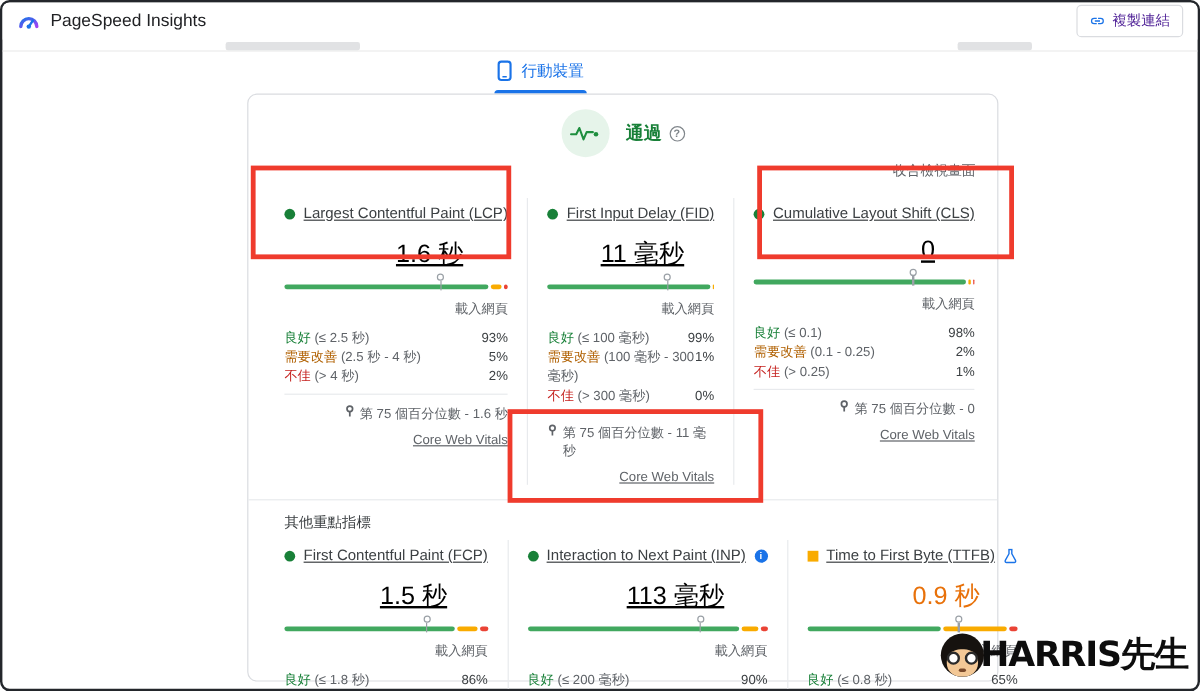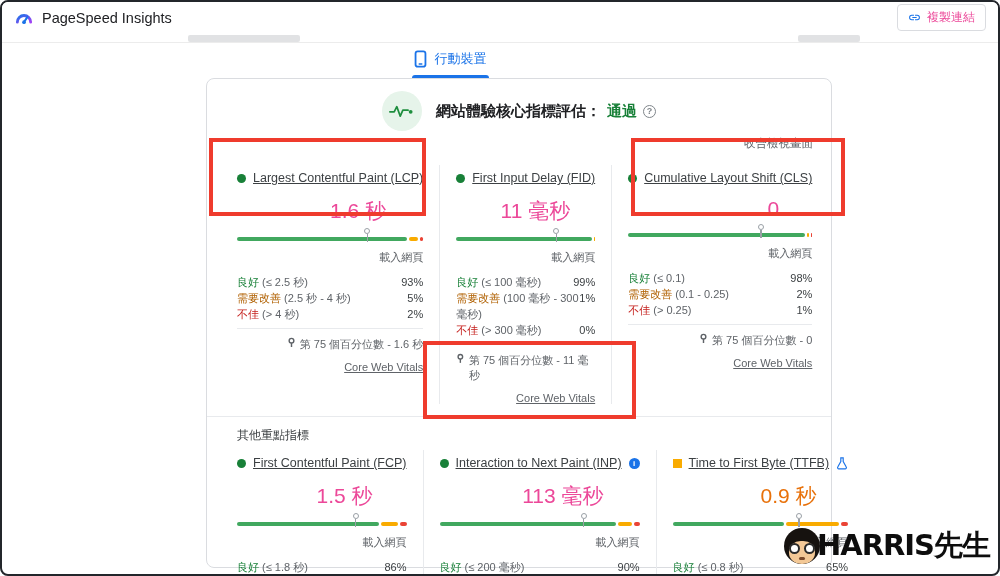--- a/index.html
+++ b/index.html
@@ -8,21 +8,21 @@
   .page { position:relative; width:1000px; height:576px; background:#fff;
           border:2px solid #23262b; border-radius:8px; overflow:hidden; }
 
   
   .appbar { position:absolute; top:0; left:0; right:0; height:31px; background:#fff;
             display:flex; align-items:center; padding:0 12px; z-index:4; }
   .brand { display:flex; align-items:center; gap:8px; }
   .brand-title { font-size:14.5px; color:#202124; }
   .copylink-btn { margin-left:auto; display:flex; align-items:center; gap:6px;
                   border:1px solid #dadce0; border-radius:4px; background:#fff;
-                  color:#ec4899; font-size:12px; padding:4px 10px; cursor:pointer; }
+                  color:#4c1d95; font-size:12px; padding:4px 10px; cursor:pointer; }
   .hairline-top { position:absolute; top:40px; left:0; right:0; border-top:1px solid #ececec; z-index:1; }
 
   
   .ghost { position:absolute; top:33px; height:7px; background:#c9cbce; opacity:.55;
            border-radius:2px; filter:blur(.6px); z-index:1; }
   .ghost-left { left:186px; width:112px; }
   .ghost-right { left:796px; width:62px; }
 
   
   .tabs { position:absolute; top:44px; left:0; right:0; display:flex; justify-content:center;
@@ -51,21 +51,21 @@
   
   .metrics-grid { display:grid; grid-template-columns:1fr 1fr 1fr; padding:8px 14px 0; }
   .metric { padding:6px 16px 0; position:relative; }
   .metric + .metric { border-left:1px solid #e8eaed; }
   .metric-title { display:flex; align-items:center; gap:7px; font-size:12.5px; color:#3c4043;
                   white-space:nowrap; }
   .metric-title a { color:#3c4043; text-decoration:underline; cursor:pointer; }
   .dot { width:9px; height:9px; border-radius:50%; background:#188038; flex:none; }
   .sq  { width:9px; height:9px; background:#f9ab00; flex:none; }
   .metric-value { font-size:21px; margin-top:12px; text-align:right; }
-  .metric-value.good { color:#ec4899; }
+  .metric-value.good { color:#000000;text-decoration:underline; }
   .metric-value.ni { color:#e8710a; }
   .barwrap { position:relative; margin-top:12px; height:6px; }
   .bar { display:flex; align-items:center; height:4px; }
   .seg { height:4px; border-radius:2px; }
   .seg + .seg { margin-left:2px; }
   .seg-good { background:#41a85f; }
   .seg-ni { background:#f9ab00; }
   .seg-poor { background:#ea4335; }
   .bar-marker { position:absolute; top:-9px; width:10px; height:16px; transform:translateX(-50%); }
   .bar-marker .mk-circle { width:6px; height:6px; border:1.5px solid #9aa0a6; border-radius:50%;
@@ -168,21 +168,20 @@
   <div class="card">
 
     <div class="assess">
       <div class="assess-icon">
         <svg width="26" height="16" viewBox="0 0 30 16">
           <path d="M1 9 h5 l3 -6 l4 11 l3 -7 h6" fill="none" stroke="#1e8e3e" stroke-width="2" stroke-linecap="round" stroke-linejoin="round"></path>
           <circle cx="25" cy="9" r="2.2" fill="#1e8e3e"></circle>
         </svg>
       </div>
       <div class="assess-text">
-        <span>網站體驗核心指標評估：</span>
           <span class="assess-pass">通過</span>
         <span class="help-icon">?</span>
       </div>
     </div>
 
     <div class="collapse-row">
       <span class="collapse-link">收合檢視畫面</span>
     </div>
 
     <div class="metrics-grid">

